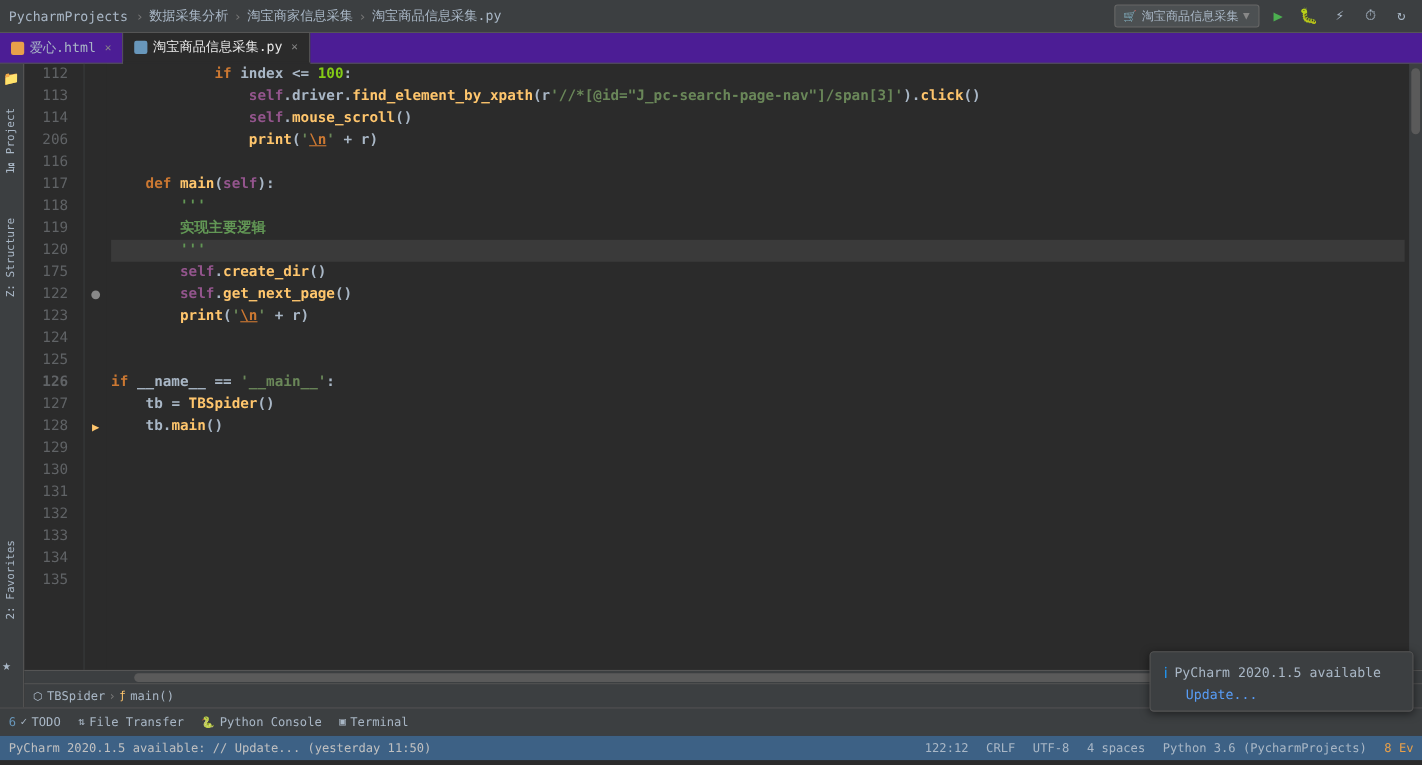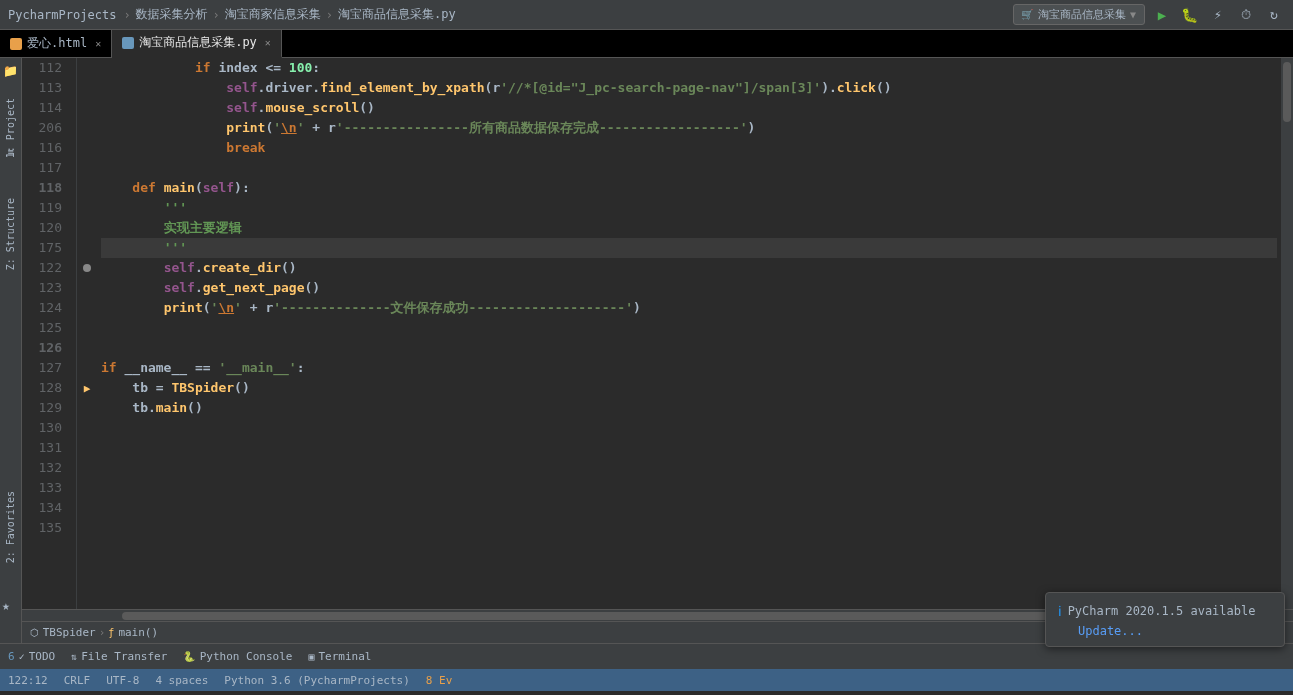--- a/index.html
+++ b/index.html
@@ -61,21 +61,21 @@
       display: flex;
       align-items: center;
       justify-content: center;
       cursor: pointer;
       border-radius: 3px;
     }
 
     
     #tab-bar {
       height: 28px;
-      background: #000000;
+      background: #4c1d95;
       display: flex;
       align-items: center;
       border-bottom: 1px solid #555;
     }
     .tab {
       height: 28px;
       padding: 0 10px;
       display: flex;
       align-items: center;
       gap: 5px;
@@ -197,21 +197,21 @@
       font-weight: bold;
     }
     .code-line.dark-line {
       background: #313335;
     }
 
     
     .kw { color: #cc7832; }
     .func { color: #ffc66d; }
     .str { color: #6a8759; }
-    .num { color: #86efac; }
+    .num { color: #84cc16; }
     .self-kw { color: #94558d; }
     .var { color: #a9b7c6; }
     .op { color: #a9b7c6; }
     .str-escape { color: #cc7832; text-decoration: underline; }
     .docstring { color: #629755; }
     .method { color: #ffc66d; }
 
     
     .gutter-arrow {
       color: #ffc66d;
@@ -408,21 +408,21 @@
   <div id="editor-area">
     <div id="code-editor">
 
       <div id="line-numbers">
         <div style="height:20px;padding-right:6px;">112</div>
         <div style="height:20px;padding-right:6px;">113</div>
         <div style="height:20px;padding-right:6px;">114</div>
         <div style="height:20px;padding-right:6px;">206</div>
         <div style="height:20px;padding-right:6px;">116</div>
         <div style="height:20px;padding-right:6px;">117</div>
-        <div style="height:20px;padding-right:6px;font-weight:bold;">118</div>
+        <div style="height:20px;padding-right:6px;">118</div>
         <div style="height:20px;padding-right:6px;">119</div>
         <div style="height:20px;padding-right:6px;">120</div>
         <div style="height:20px;padding-right:6px;">175</div>
         <div style="height:20px;padding-right:6px;">122</div>
         <div style="height:20px;padding-right:6px;">123</div>
         <div style="height:20px;padding-right:6px;">124</div>
         <div style="height:20px;padding-right:6px;">125</div>
         <div style="height:20px;padding-right:6px;font-weight:bold;">126</div>
         <div style="height:20px;padding-right:6px;">127</div>
         <div style="height:20px;padding-right:6px;">128</div>
@@ -493,26 +493,23 @@
         <div class="code-line">
           <span class="var">                </span><span class="self-kw">self</span><span class="op">.</span><span class="var">driver</span><span class="op">.</span><span class="method">find_element_by_xpath</span><span class="op">(</span><span class="var">r</span><span class="str">'//*[@id=<span class="str">"J_pc-search-page-nav"</span>]/span[3]'</span><span class="op">).</span><span class="method">click</span><span class="op">()</span>
         </div>
 
         <div class="code-line">
           <span class="var">                </span><span class="self-kw">self</span><span class="op">.</span><span class="method">mouse_scroll</span><span class="op">()</span>
         </div>
 
 
         <div class="code-line">
-          <span class="var">                </span><span class="func">print</span><span class="op">(</span><span class="str">'<span class="str-escape">\n</span>'</span><span class="op"> + </span><span class="var">r</span><span class="str">'----------------所有商品数据保存完成------------------'</span><span class="op">)</span>
-        </div>
-
-        <div class="code-line">
-          <span class="var">                </span><span class="kw">break</span>
-        </div>
+          <span class="var">                </span><span class="func">print</span><span class="op">(</span><span class="str">'<span class="str-escape">\n</span>'</span><span class="op"> + </span><span class="var">r</span><span class="op">)</span>
+        </div>
+
 
         <div class="code-line"><span>&nbsp;</span></div>
 
         <div class="code-line">
           <span class="var">    </span><span class="kw">def </span><span class="func">main</span><span class="op">(</span><span class="self-kw">self</span><span class="op">):</span>
         </div>
 
         <div class="code-line">
           <span class="var">        </span><span class="docstring">'''</span>
         </div>
@@ -527,21 +524,21 @@
 
         <div class="code-line">
           <span class="var">        </span><span class="self-kw">self</span><span class="op">.</span><span class="method">create_dir</span><span class="op">()</span>
         </div>
 
         <div class="code-line">
           <span class="var">        </span><span class="self-kw">self</span><span class="op">.</span><span class="method">get_next_page</span><span class="op">()</span>
         </div>
 
         <div class="code-line">
-          <span class="var">        </span><span class="func">print</span><span class="op">(</span><span class="str">'<span class="str-escape">\n</span>'</span><span class="op"> + </span><span class="var">r</span><span class="str">'--------------文件保存成功--------------------'</span><span class="op">)</span>
+          <span class="var">        </span><span class="func">print</span><span class="op">(</span><span class="str">'<span class="str-escape">\n</span>'</span><span class="op"> + </span><span class="var">r</span><span class="op">)</span>
         </div>
 
         <div class="code-line"><span>&nbsp;</span></div>
 
         <div class="code-line"><span>&nbsp;</span></div>
 
         <div class="code-line">
           <span class="kw">if </span><span class="var">__name__</span><span class="op"> == </span><span class="str">'__main__'</span><span class="op">:</span>
         </div>
 
@@ -597,20 +594,21 @@
     <span style="font-size:10px;">🐍</span>
     <span>Python Console</span>
   </div>
   <div class="bottom-btn">
     <span style="font-size:10px;">▣</span>
     <span>Terminal</span>
   </div>
 </div>
 
 <div id="status-bar">
+  <span class="status-msg">PyCharm 2020.1.5 available: // Update... (yesterday 11:50)</span>
   <div class="status-right">
     <span class="status-item">122:12</span>
     <span class="status-item">CRLF</span>
     <span class="status-item">UTF-8</span>
     <span class="status-item">4 spaces</span>
     <span class="status-item">Python 3.6 (PycharmProjects)</span>
     <span class="status-item" style="color:#e8a04a;">8 Ev</span>
   </div>
 </div>
 

